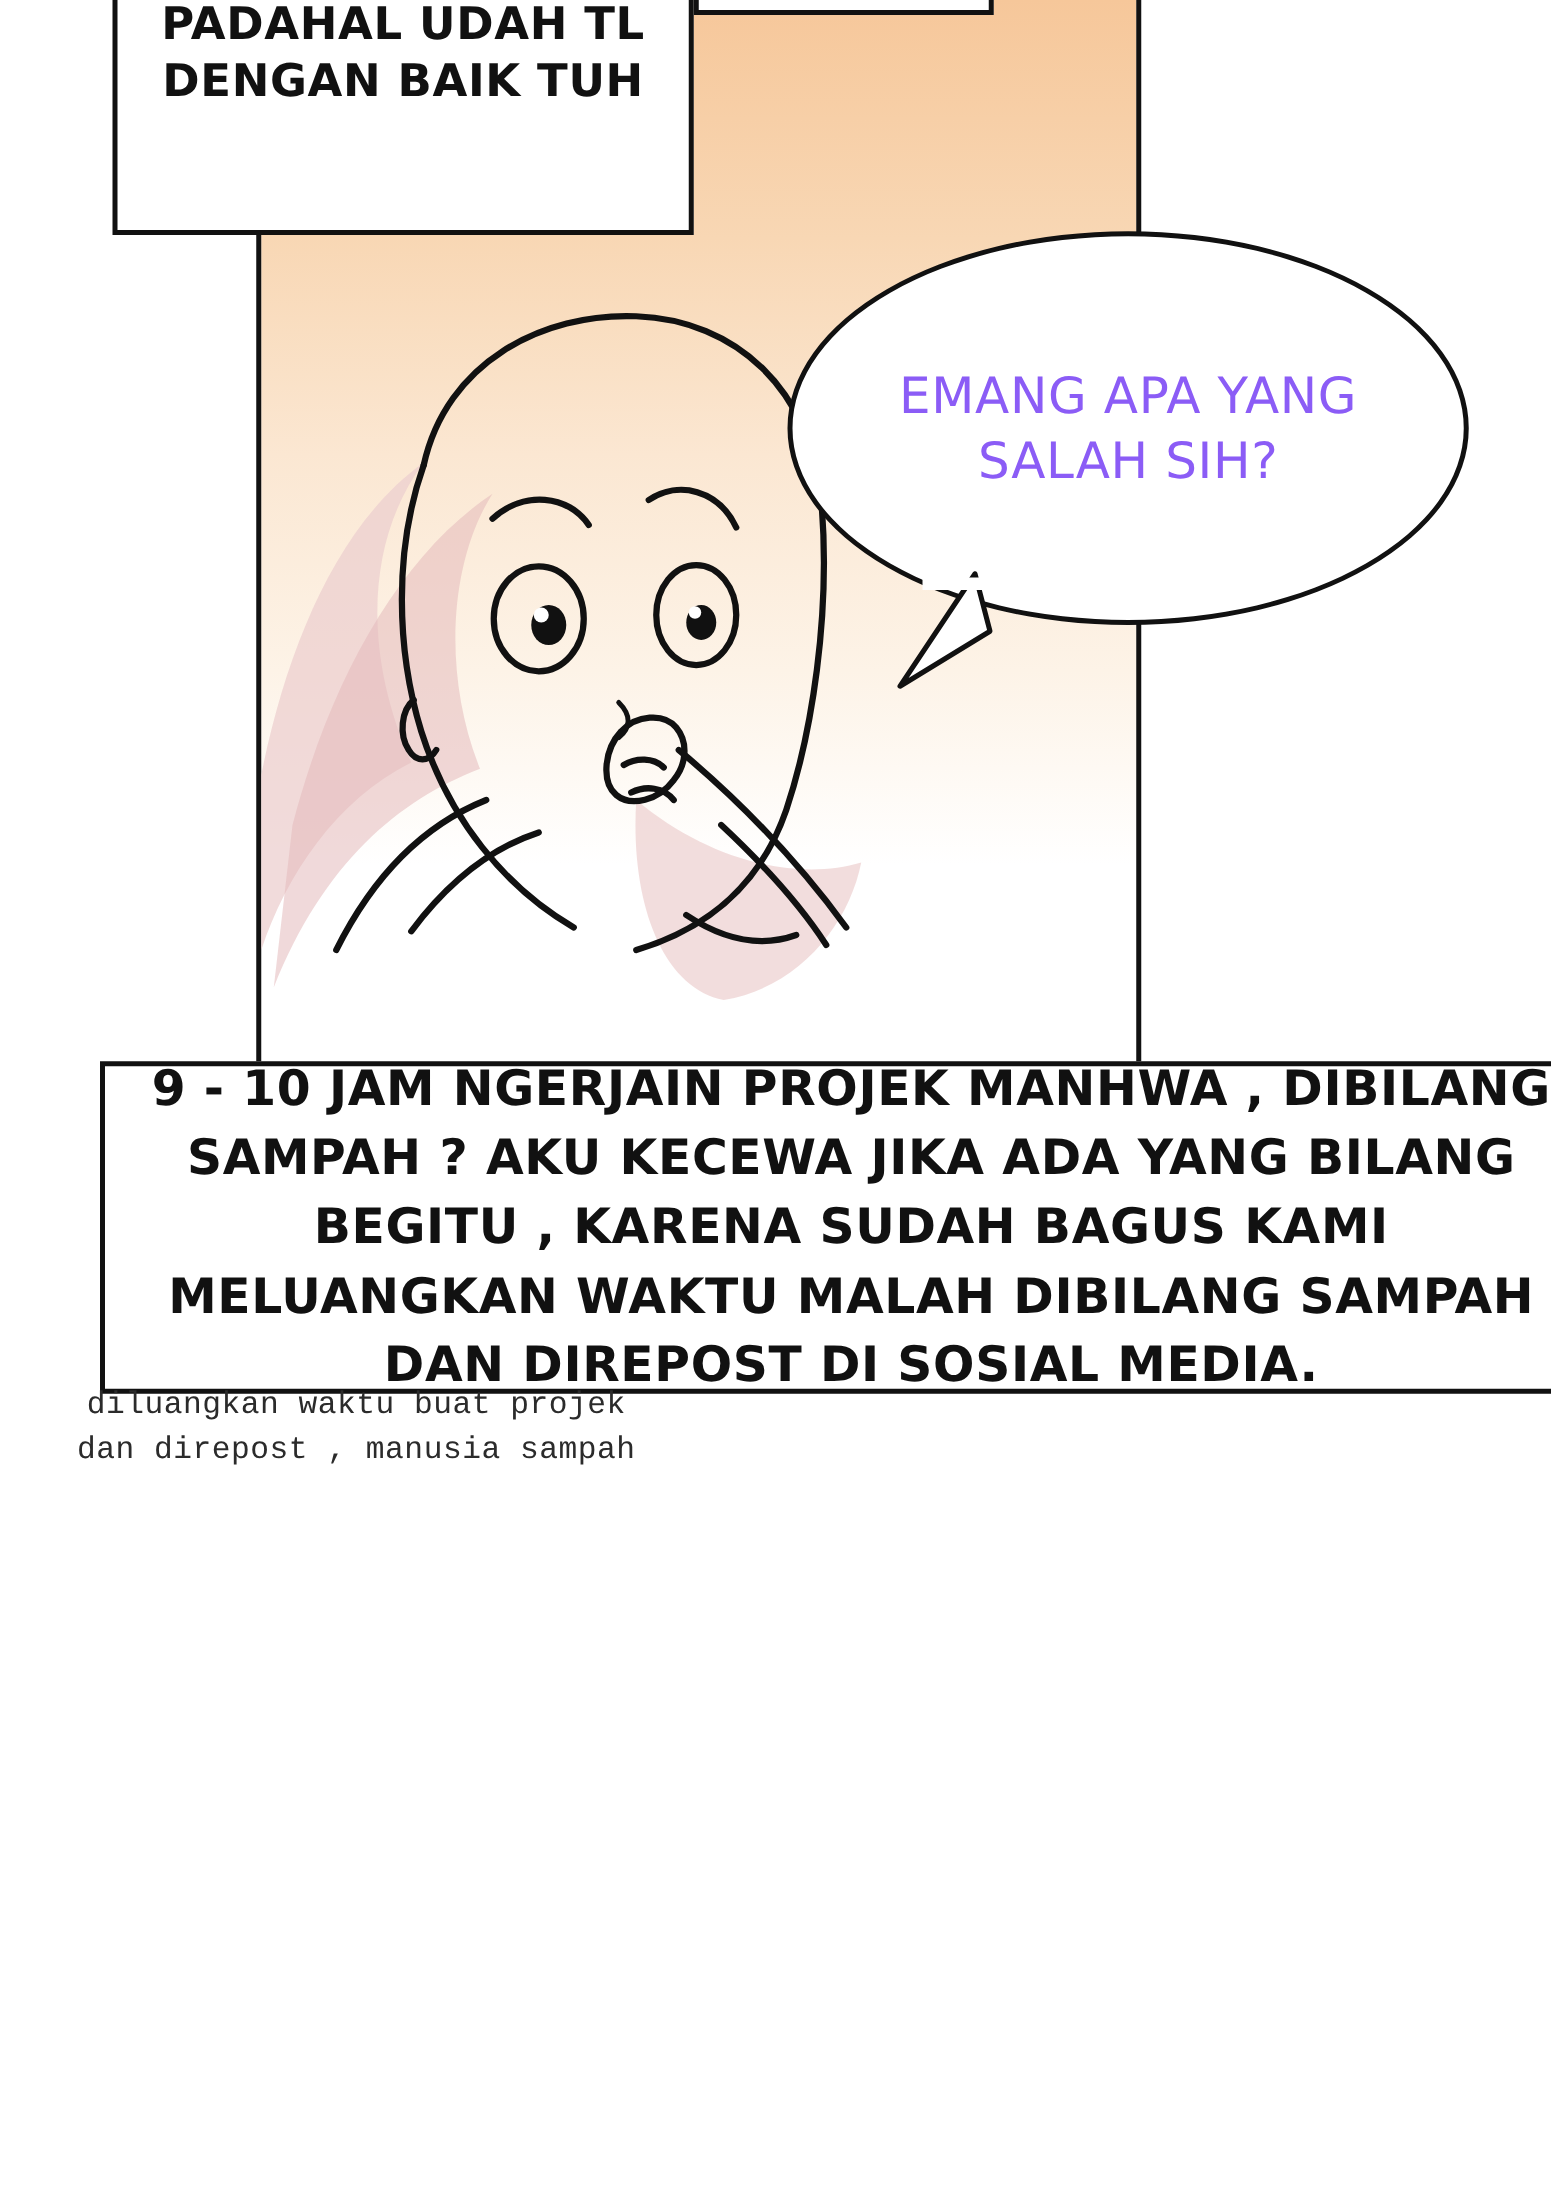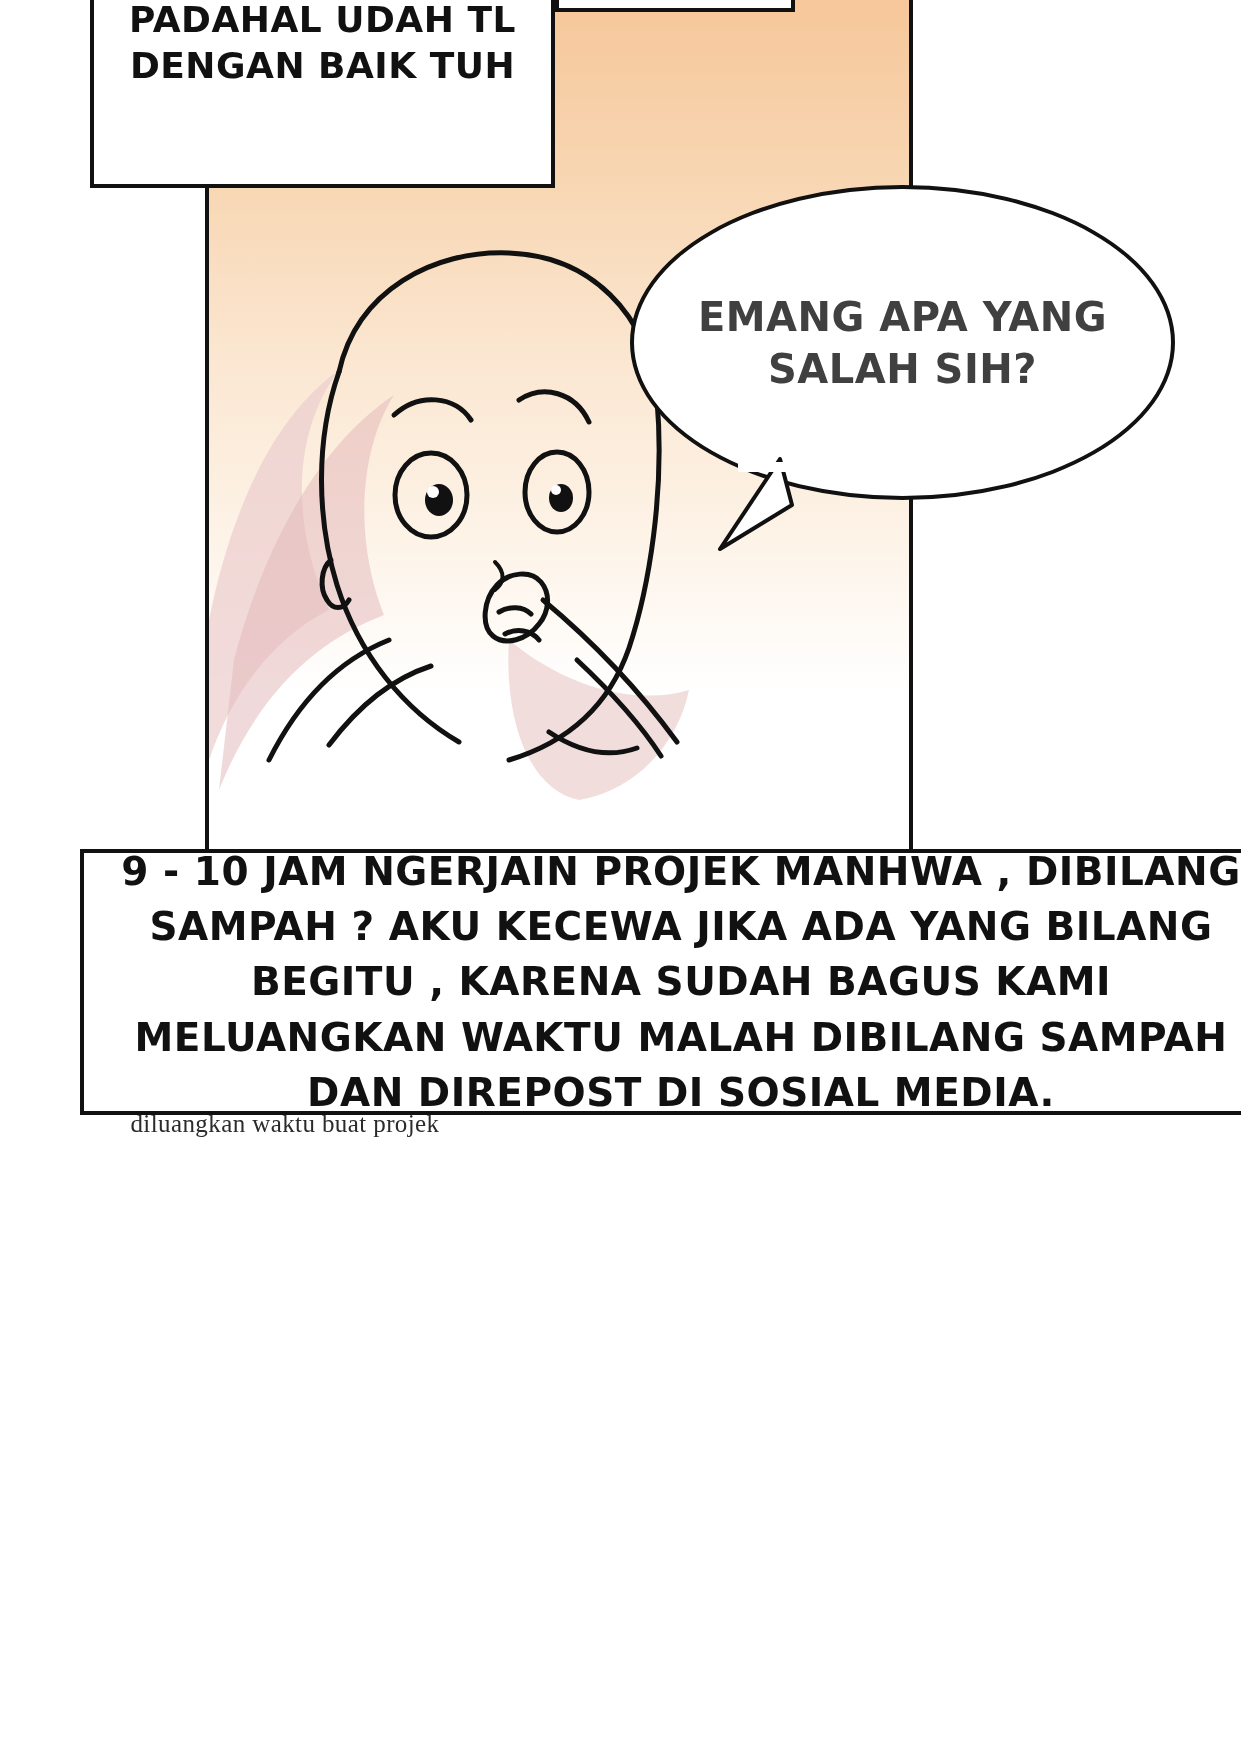--- a/index.html
+++ b/index.html
@@ -106,45 +106,45 @@
     box-sizing: border-box;
   }
   #speech-balloon .bubble-text {
     position: absolute;
     inset: 0;
     display: flex;
     align-items: center;
     justify-content: center;
     text-align: center;
     font-family: "DejaVu Sans", sans-serif;
-    font-weight: 700;
+    font-weight: 400;
     font-size: 40px;
     line-height: 1.3;
-    color: #404040;
+    color: #8b5cf6;
     padding: 0 52px;
     box-sizing: border-box;
     letter-spacing: 0.5px;
   }
   #speech-balloon .bubble-tail {
     position: absolute;
     left: 88px;
     top: 268px;
     width: 110px;
     height: 110px;
     overflow: visible;
   }
 
   
   #handwritten-note {
     position: absolute;
     left: 20px;
     top: 1106px;
     width: 530px;
     text-align: center;
-    font-family: Liberation Serif, serif;
+    font-family: Liberation Mono, monospace;
     font-size: 25px;
     line-height: 1.42;
     color: #2b2b2b;
     letter-spacing: 0.4px;
   }
   #handwritten-note .note-line {
     display: block;
     white-space: pre;
   }
 </style>
@@ -220,15 +220,16 @@
       <path d="M20 14 L 70 14" stroke="#ffffff" stroke-width="10"></path>
     </svg>
   </div>
 
   <div id="caption-bottom" class="caption-box">
     <span>9 - 10 JAM NGERJAIN PROJEK MANHWA , DIBILANG SAMPAH ? AKU KECEWA JIKA ADA YANG BILANG BEGITU , KARENA SUDAH BAGUS KAMI MELUANGKAN WAKTU MALAH DIBILANG SAMPAH DAN DIREPOST DI SOSIAL MEDIA.</span>
   </div>
 
   <div id="handwritten-note">
     <span class="note-line">diluangkan waktu buat projek</span>
+    <span class="note-line">dan direpost , manusia sampah</span>
   </div>
 
 </div>
 
 </body></html>

